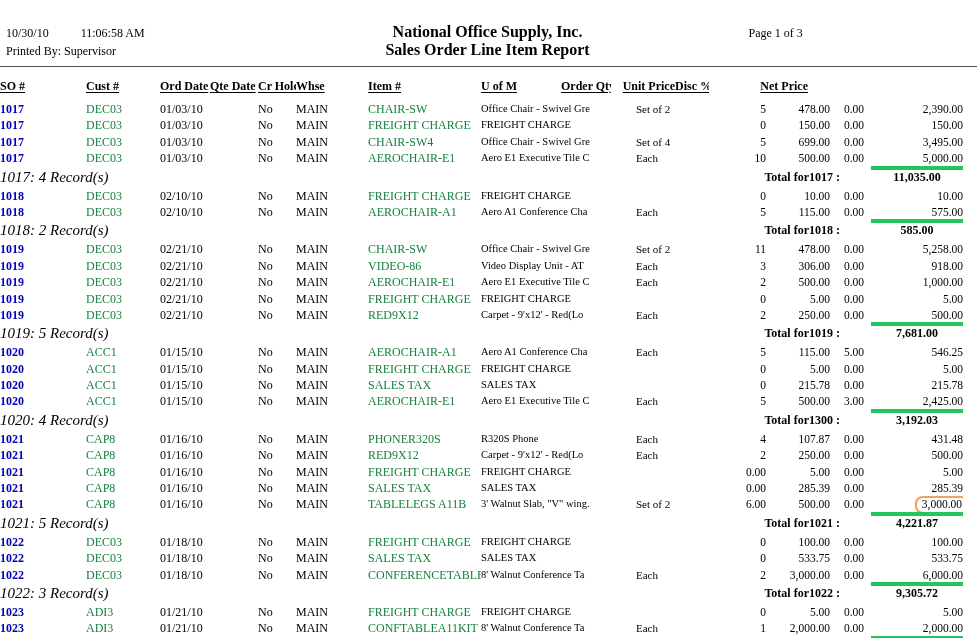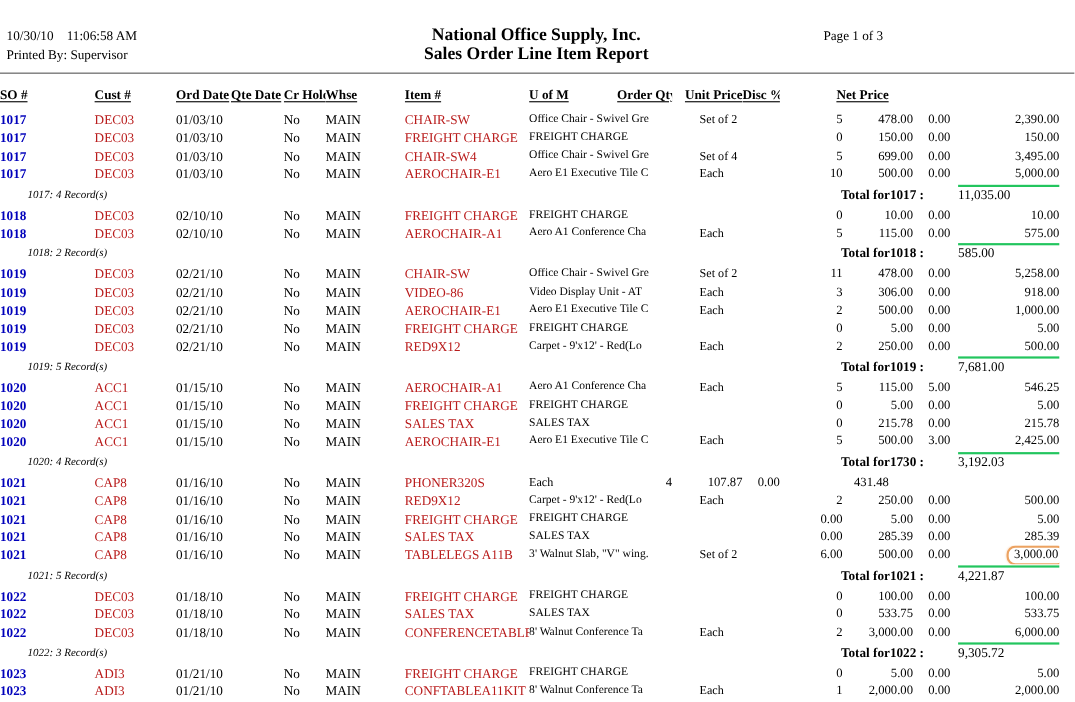--- a/index.html
+++ b/index.html
@@ -11,21 +11,21 @@
     font-family:"Liberation Serif","DejaVu Serif",serif;
     color:#000;
     box-sizing:border-box;
     padding-top:23px;
   }
   
   .hdr-line{display:grid;grid-template-columns:1fr auto 1fr;align-items:baseline;padding:0 8px 0 6px;}
   .hdr-left{text-align:left;font-size:12px;}
   .hdr-center{text-align:center;}
   .hdr-right{text-align:center;font-size:12px;}
-  .time{margin-left:12px;}
+  .time{margin-left:32px;}
   .company{font-weight:bold;font-size:16px;}
   .report-title{font-weight:bold;font-size:16px;}
   .printed-by{font-size:12px;}
   .rule{border-top:1px solid #555;margin-top:7px;}
   
   .row{display:flex;white-space:nowrap;line-height:16.4px;height:16.4px;font-size:12px;}
   .cell{overflow:hidden;flex:none;box-sizing:border-box;}
   .c-so      {width:84px;text-align:left;padding-right:3px;}
   .c-cust    {width:76px;padding-left:2px;}
   .c-ord     {width:50px;}
@@ -35,29 +35,29 @@
   .c-item    {width:113px;}
   .c-desc    {width:155px;font-size:10.5px;}
   .c-uom     {width:80px;font-size:11px;}
   .c-qty     {width:50px;text-align:right;font-size:11.5px;}
   .c-unit    {width:64px;text-align:right;font-size:11.5px;}
   .c-disc    {width:34px;text-align:right;font-size:11.5px;}
   .c-net     {width:99px;text-align:right;font-size:11.5px;}
   .col-headers{margin-top:10px;margin-bottom:6px;font-weight:bold;height:18px;line-height:18px;}
   .col-headers .cell{font-size:12px;}
   .col-headers span.ul{text-decoration:underline;text-underline-offset:2px;}
-  .link-blue{color:#b91c1c;}
+  .link-blue{color:#15803d;}
   .so-num{color:#0000bb;font-weight:bold;}
   
   .grp-footer{display:flex;align-items:flex-end;height:17px;line-height:15px;margin:1px 0 3px 0;}
-  .records{margin-left:25px;font-style:italic;font-size:10px;}
+  .records{font-style:italic;font-size:15px;}
   .fspacer{flex:1;}
   .total-label{font-weight:bold;font-size:12px;}
   .total-so{font-weight:bold;font-size:12px;width:62px;}
-  .total-amt{font-weight:normal;font-size:12px;width:92px;text-align:left;border-top:2px solid #22c55e;margin-right:14px;}
+  .total-amt{font-weight:bold;font-size:12px;width:92px;text-align:center;border-top:4px solid #22c55e;margin-right:14px;}
   
   .hl{display:inline-block;border:2px solid #eca261;border-radius:8px;padding:0 5px 1px 5px;margin:-2px -6px -2px 0;box-shadow:0 0 2px #f6c79a;line-height:13px;}
 </style>
 </head>
 <body>
 
 <div id="page">
 
   <div class="hdr-line">
     <div class="hdr-left">
@@ -334,31 +334,32 @@
         <div class="cell c-uom">Each</div>
         <div class="cell c-qty">5</div>
         <div class="cell c-unit">500.00</div>
         <div class="cell c-disc">3.00</div>
         <div class="cell c-net">2,425.00</div>
       </div>
       <div class="grp-footer">
         <span class="records">1020: 4 Record(s)</span>
         <span class="fspacer"></span>
         <span class="total-label">Total for</span>
-        <span class="total-so">1730 :</span>
+        <span class="total-so">1300 :</span>
         <span class="total-amt">3,192.03</span>
       </div>
       <div class="row">
         <div class="cell c-so so-num">1021</div>
         <div class="cell c-cust link-blue">CAP8</div>
         <div class="cell c-ord">01/16/10</div>
         <div class="cell c-qte"></div>
         <div class="cell c-cr">No</div>
         <div class="cell c-whse">MAIN</div>
         <div class="cell c-item link-blue">PHONER320S</div>
+        <div class="cell c-desc">R320S Phone</div>
         <div class="cell c-uom">Each</div>
         <div class="cell c-qty">4</div>
         <div class="cell c-unit">107.87</div>
         <div class="cell c-disc">0.00</div>
         <div class="cell c-net">431.48</div>
       </div>
       <div class="row">
         <div class="cell c-so so-num">1021</div>
         <div class="cell c-cust link-blue">CAP8</div>
         <div class="cell c-ord">01/16/10</div>

